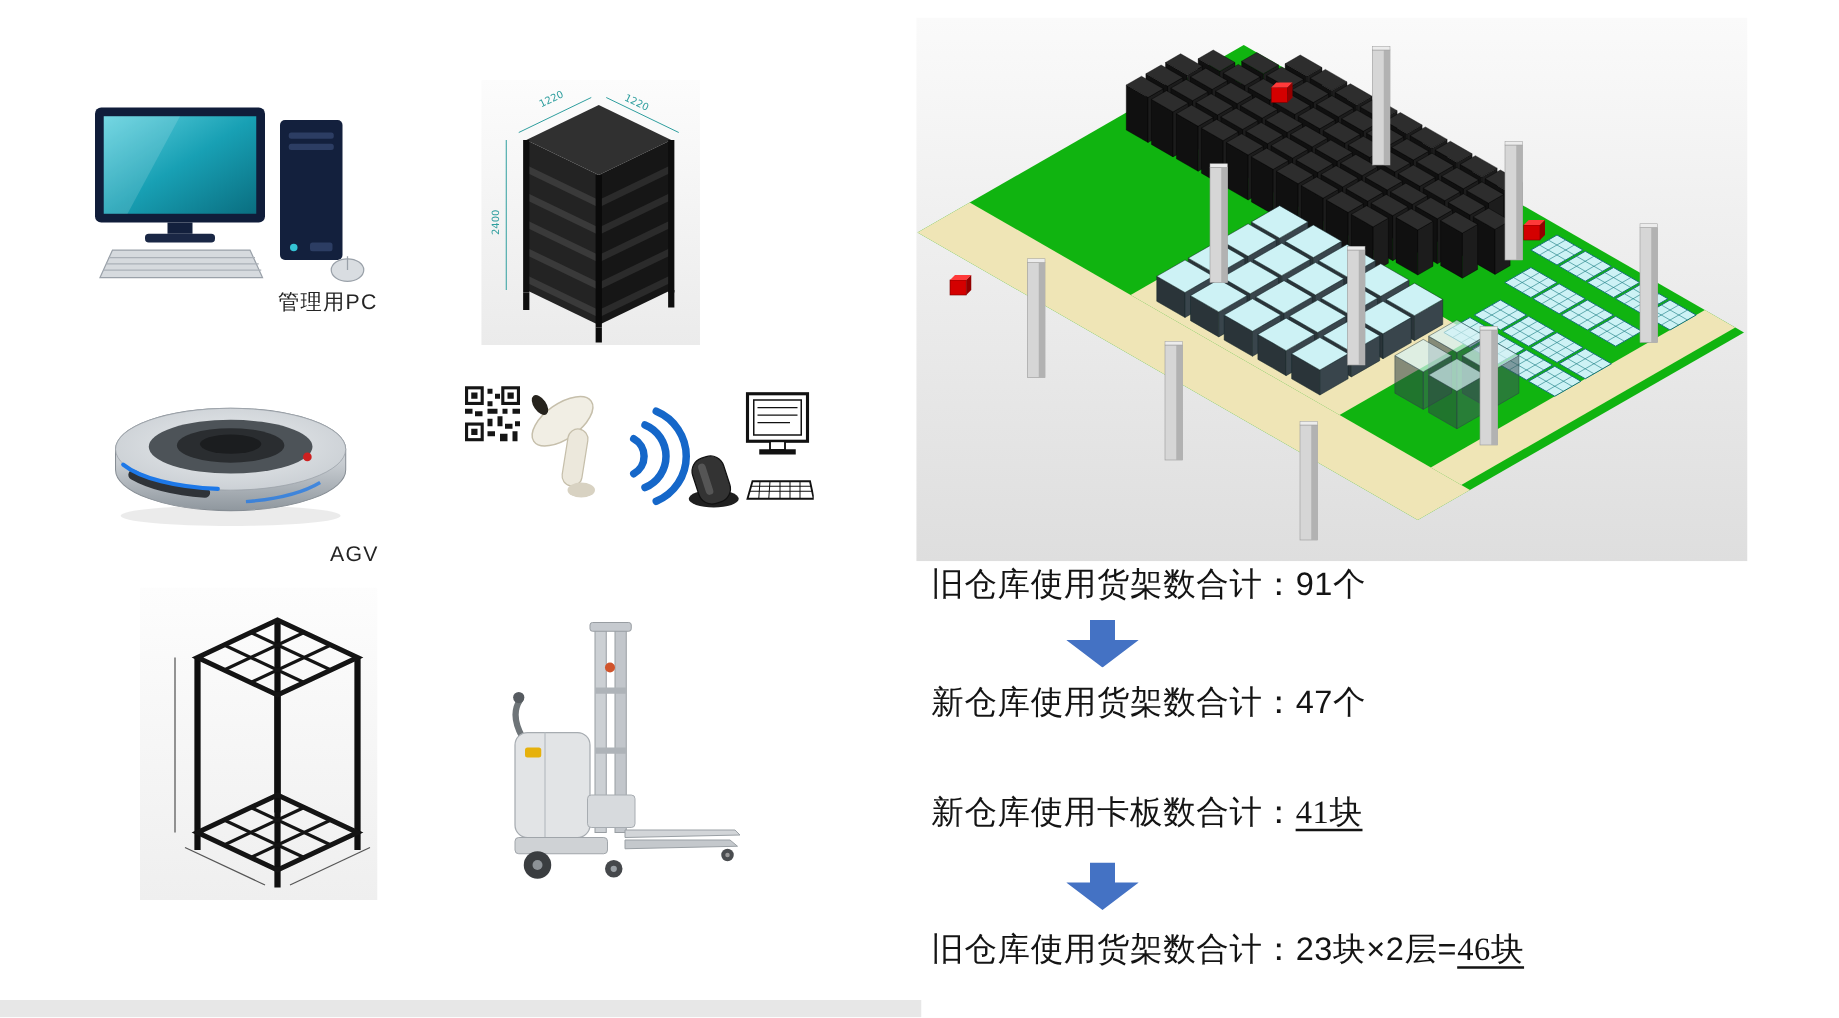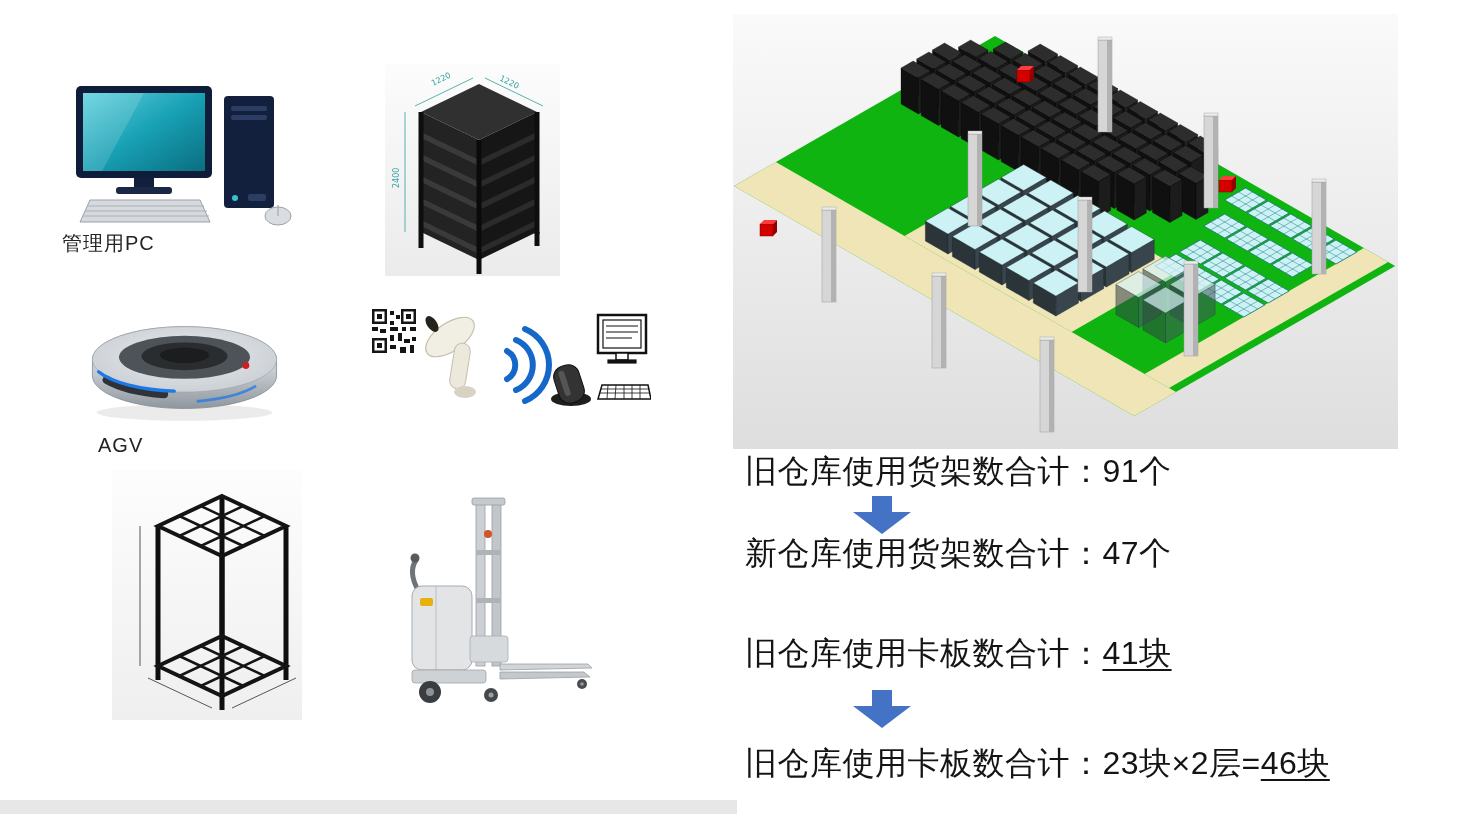--- a/index.html
+++ b/index.html
@@ -1,24 +1,24 @@
 <!DOCTYPE html>
 <html><head>
 <meta charset="utf-8">
 <style>
   *{margin:0;padding:0;box-sizing:border-box;}
   body{background:#ffffff;}
   .canvas{position:relative;width:1471px;height:814px;background:#fff;overflow:hidden;
           font-family:"Liberation Sans","DejaVu Sans",sans-serif;}
   .fig{position:absolute;}
   .fig svg{display:block;width:100%;height:100%;}
-  .eq-label{position:absolute;text-align:left;font-size:20px;color:#242424;letter-spacing:1px;}
+  .eq-label{position:absolute;text-align:right;font-size:17px;color:#242424;letter-spacing:1px;}
   .summary{position:absolute;left:745px;top:440px;width:726px;height:374px;}
-  .sum-line{position:absolute;left:0;font-size:32px;color:#141414;white-space:nowrap;letter-spacing:.5px;}
-  .sum-line .u{text-decoration:underline;text-underline-offset:5px;text-decoration-thickness:2px;}
+  .sum-line{position:absolute;left:0;font-size:26px;color:#141414;white-space:nowrap;letter-spacing:.5px;}
+  .sum-line .u{text-decoration:underline;text-underline-offset:5px;text-decoration-thickness:2px;font-family:Liberation Serif, serif;}
   .arrow{position:absolute;width:58px;height:38px;}
   .bottom-strip{position:absolute;left:0;top:800px;width:737px;height:14px;background:#e7e7e7;}
   svg text{font-family:"DejaVu Sans",sans-serif;}
 </style>
 </head>
 <body>
 
 <div class="canvas">
 
   <div class="fig" style="left:62px;top:82px;width:240px;height:150px">
@@ -687,26 +687,26 @@
           <polygon points="40,210 44,206 44,218 40,222" fill="#930000"></polygon>
         </g>
       </svg>
   </div>
 
   <div class="summary">
     <div class="sum-line" style="top:10px">旧仓库使用货架数合计：91个</div>
     <svg class="arrow" style="top:56px;left:108px" viewBox="0 0 58 38">
       <polygon points="19,0 39,0 39,16 58,16 29,38 0,16 19,16" fill="#4472c4"></polygon>
     </svg>
-    <div class="sum-line" style="top:92px">新仓库使用货架数合计：47个</div>
+    <div class="sum-line" style="top:104px">新仓库使用货架数合计：47个</div>
     <div class="sum-line" style="top:192px">
-      <span>旧仓库使用卡板数合计：</span><span class="u">41块</span>
+      <span>新仓库使用卡板数合计：</span><span class="u">41块</span>
     </div>
     <svg class="arrow" style="top:250px;left:108px" viewBox="0 0 58 38">
       <polygon points="19,0 39,0 39,16 58,16 29,38 0,16 19,16" fill="#4472c4"></polygon>
     </svg>
     <div class="sum-line" style="top:302px">
-      <span>旧仓库使用卡板数合计：23块×2层=</span><span class="u">46块</span>
+      <span>旧仓库使用货架数合计：23块×2层=</span><span class="u">46块</span>
     </div>
   </div>
 
   <div class="bottom-strip"></div>
 </div>
 
 </body></html>

